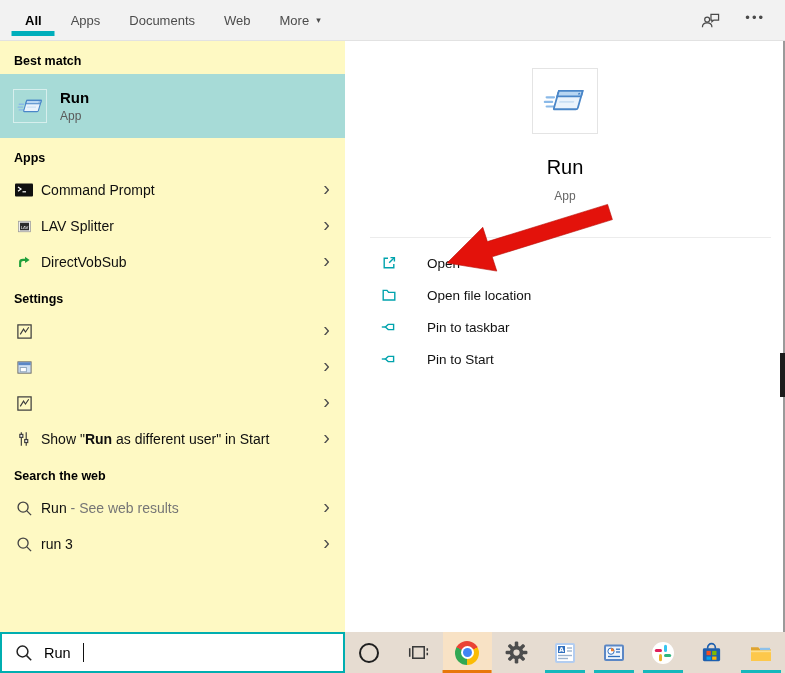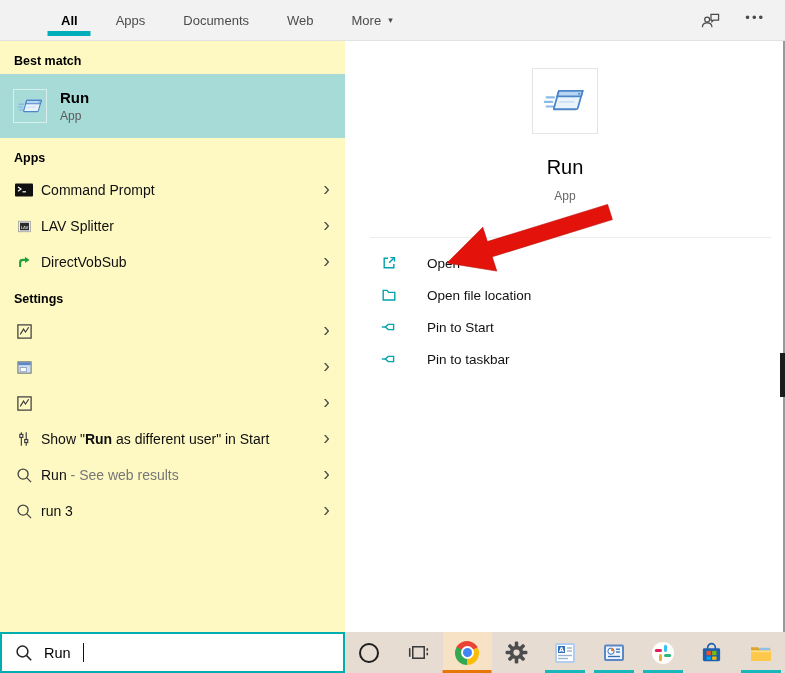--- a/index.html
+++ b/index.html
@@ -8,21 +8,21 @@
     font-family:"Liberation Sans","DejaVu Sans",sans-serif;
     background:#ffffff;color:#1a1a1a;
     -webkit-font-smoothing:antialiased;
   }
   
   #header{
     position:absolute;left:0;top:0;width:785px;height:41px;
     background:#f2f2f2;border-bottom:1px solid #e2e2e2;box-sizing:border-box;
     display:flex;align-items:center;
   }
-  #tabs{display:flex;align-items:stretch;height:100%;padding-left:25px;gap:38px;margin-left:36px;}
+  #tabs{display:flex;align-items:stretch;height:100%;padding-left:25px;gap:29px;}
   .tab{position:relative;display:flex;align-items:center;font-size:13px;color:#4c4c4c;cursor:default;}
   .tab.active{color:#000;font-weight:700;}
   .tab.active::after{
     content:"";position:absolute;left:50%;transform:translateX(-50%);
     bottom:4px;width:43px;height:5px;background:#00aebb;
   }
   .tab .caret{font-size:9px;margin-left:7px;color:#4c4c4c;}
   #header-right{position:absolute;right:20px;top:0;height:41px;display:flex;align-items:center;gap:24px;}
   #ellipsis{font-size:13px;color:#4a4a4a;letter-spacing:2px;line-height:10px;padding-bottom:6px;}
   
@@ -228,20 +228,21 @@
           <line x1="6" y1="1.5" x2="6" y2="16.5"></line>
           <line x1="11.5" y1="1.5" x2="11.5" y2="16.5"></line>
           <rect x="4.3" y="3.8" width="3.4" height="3.4"></rect>
           <rect x="9.8" y="9.6" width="3.4" height="3.4"></rect>
         </svg>
     </span>
     <span class="lbl"><span>Show "</span><span class="b">Run</span><span> as different user" in Start</span></span>
     <span class="chev">›</span>
   </div>
 
+  <div class="sec-h">Search the web</div>
 
   <div class="item">
     <span class="ic">
       <svg viewBox="0 0 18 18" width="17" height="17" fill="none" stroke="#444" stroke-width="1.4">
           <circle cx="7.5" cy="7.5" r="5.3"></circle>
           <line x1="11.5" y1="11.5" x2="16" y2="16"></line>
         </svg>
     </span>
     <span class="lbl"><span>Run</span><span class="muted"> - See web results</span></span>
     <span class="chev">›</span>
@@ -299,30 +300,30 @@
       </span>
       <span class="lbl">Open file location</span>
     </div>
     <div class="action">
       <span>
         <svg viewBox="0 0 16 16" width="16" height="16" fill="none" stroke="#00a3ad" stroke-width="1.4">
             <line x1="0.8" y1="8" x2="4.4" y2="8"></line>
             <path d="M4.4,8 L7.2,5.4 H12.6 V10.6 H7.2 Z"></path>
           </svg>
       </span>
-      <span class="lbl">Pin to Start</span>
+      <span class="lbl">Pin to taskbar</span>
     </div>
     <div class="action">
       <span>
         <svg viewBox="0 0 16 16" width="16" height="16" fill="none" stroke="#00a3ad" stroke-width="1.4">
             <line x1="0.8" y1="8" x2="4.4" y2="8"></line>
             <path d="M4.4,8 L7.2,5.4 H12.6 V10.6 H7.2 Z"></path>
           </svg>
       </span>
-      <span class="lbl">Pin to taskbar</span>
+      <span class="lbl">Pin to Start</span>
     </div>
   </div>
 
   <svg id="red-arrow" width="182" height="78" viewBox="0 0 182 78">
     <polygon points="167.6,3.4 47.4,40.6 42.8,26.3 7,62 56.8,70.1 52.2,55.8 172.4,18.6" fill="#e3120b" stroke="#b70d07" stroke-width="0.6"></polygon>
   </svg>
 
   <div id="scroll-line"></div>
   <div id="scroll-thumb"></div>
 </div>

